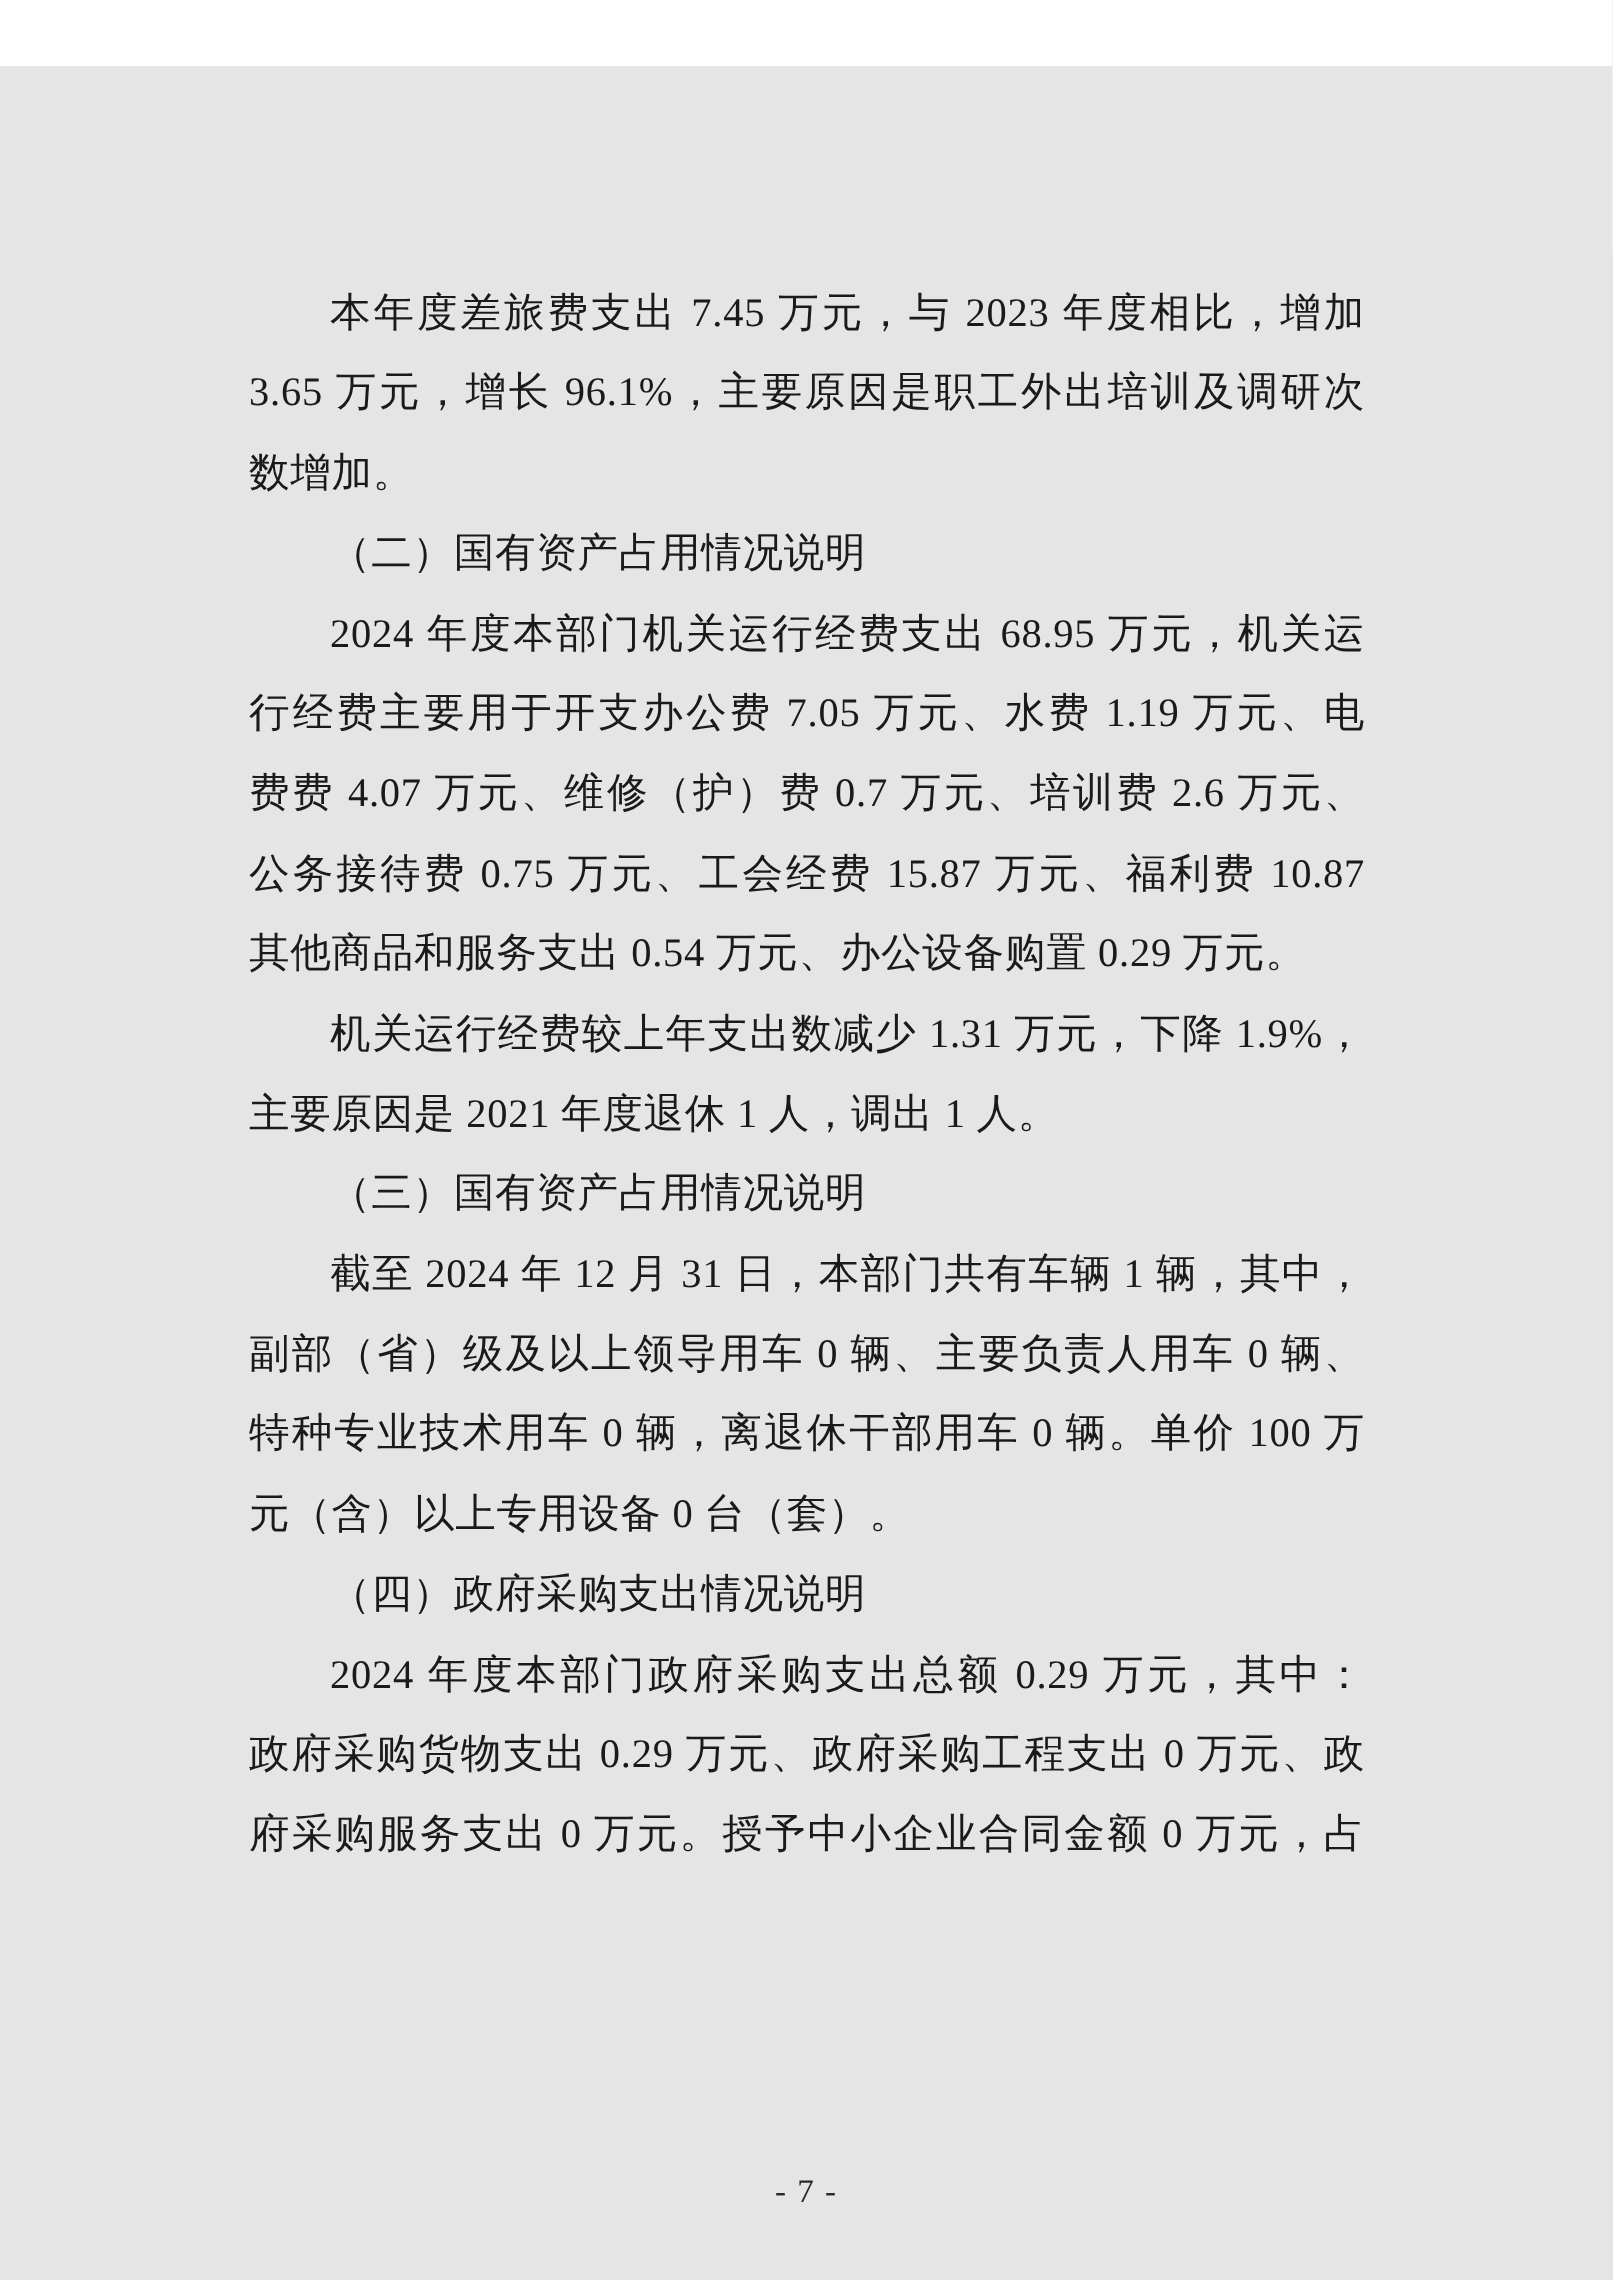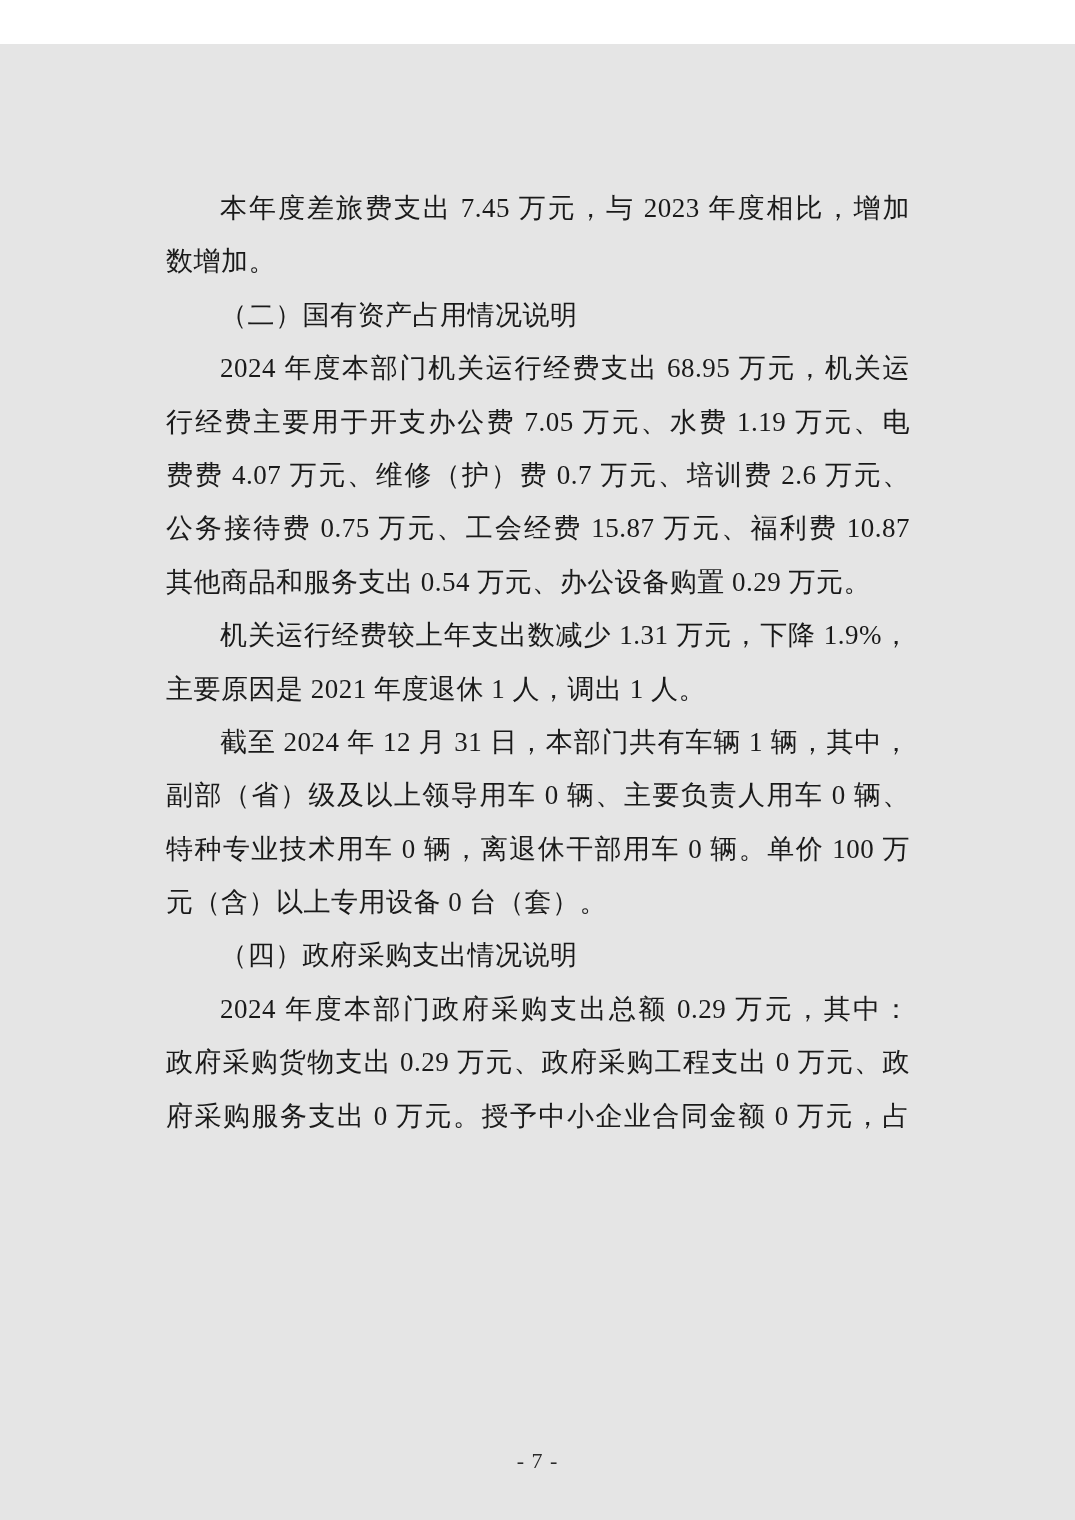--- a/index.html
+++ b/index.html
@@ -53,35 +53,39 @@
     color: #2a2a2a;
   }
 </style>
 </head>
 <body>
 
 <div class="page">
   <div class="content" id="document-body">
       <div class="para">
         <div class="line justify indent">本年度差旅费支出 7.45 万元，与 2023 年度相比，增加</div>
+        <div class="line justify">3.65 万元，增长 96.1%，主要原因是职工外出培训及调研次</div>
         <div class="line plain">数增加。</div>
       </div>
       <div class="para">
         <div class="line plain indent">（二）国有资产占用情况说明</div>
       </div>
       <div class="para">
         <div class="line justify indent">2024 年度本部门机关运行经费支出 68.95 万元，机关运</div>
         <div class="line justify">行经费主要用于开支办公费 7.05 万元、水费 1.19 万元、电</div>
         <div class="line justify">费费 4.07 万元、维修（护）费 0.7 万元、培训费 2.6 万元、</div>
         <div class="line justify">公务接待费 0.75 万元、工会经费 15.87 万元、福利费 10.87</div>
         <div class="line plain">其他商品和服务支出 0.54 万元、办公设备购置 0.29 万元。</div>
       </div>
       <div class="para">
         <div class="line justify indent">机关运行经费较上年支出数减少 1.31 万元，下降 1.9%，</div>
         <div class="line plain">主要原因是 2021 年度退休 1 人，调出 1 人。</div>
+      </div>
+      <div class="para">
+        <div class="line plain indent">（三）国有资产占用情况说明</div>
       </div>
       <div class="para">
         <div class="line justify indent">截至 2024 年 12 月 31 日，本部门共有车辆 1 辆，其中，</div>
         <div class="line justify">副部（省）级及以上领导用车 0 辆、主要负责人用车 0 辆、</div>
         <div class="line justify">特种专业技术用车 0 辆，离退休干部用车 0 辆。单价 100 万</div>
         <div class="line plain">元（含）以上专用设备 0 台（套）。</div>
       </div>
       <div class="para">
         <div class="line plain indent">（四）政府采购支出情况说明</div>
       </div>

